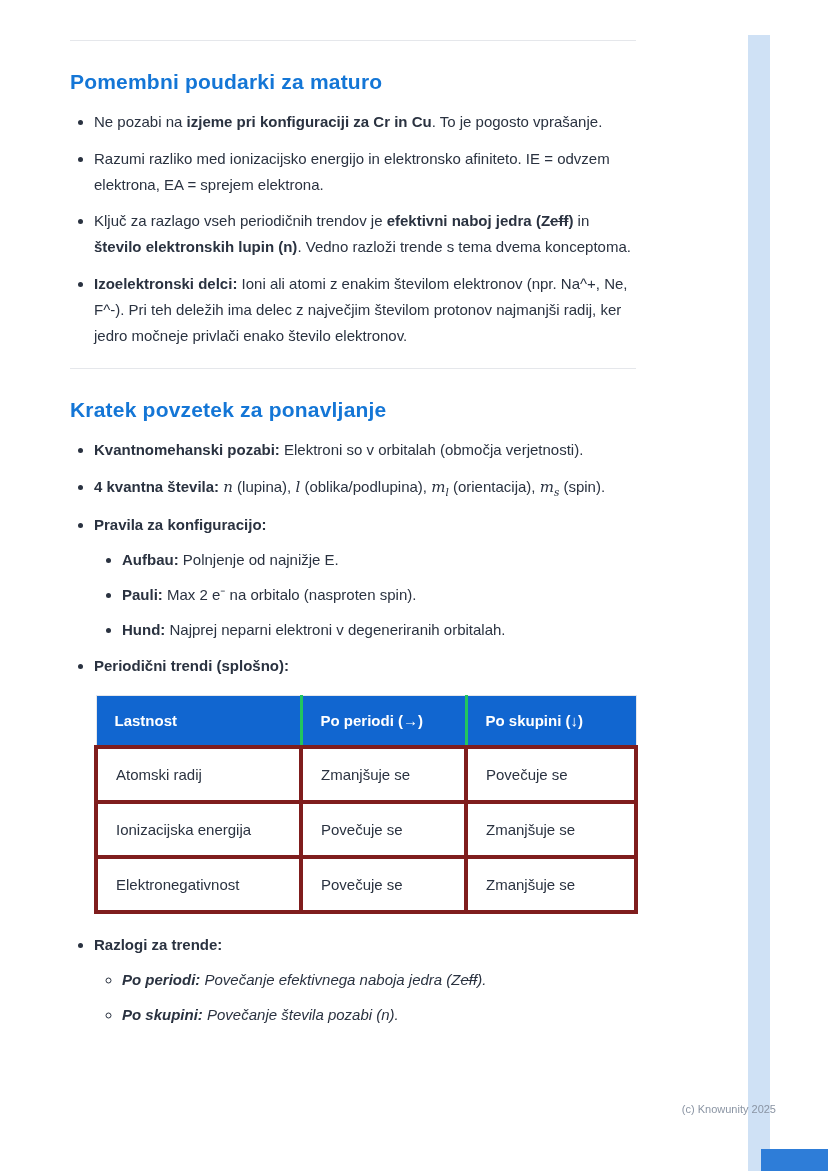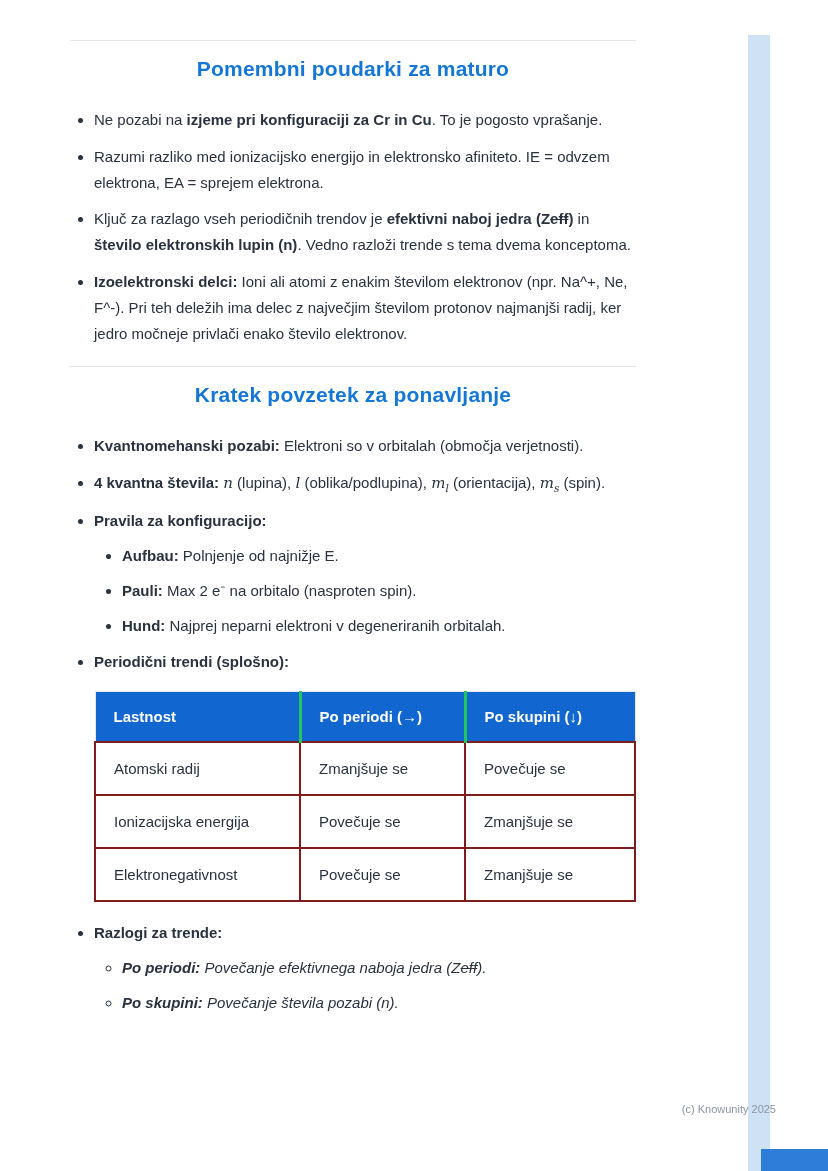--- a/index.html
+++ b/index.html
@@ -9,42 +9,42 @@
     position: relative; overflow: hidden;
     font-family: "Liberation Sans", sans-serif;
     color: #2a3240;
   }
   .content { position: absolute; left: 70px; top: 0; width: 566px; }
   .divider { height: 1px; background: #e5e7eb; }
   .divider.top { margin-top: 40px; }
   .divider.mid { margin-top: 20px; }
   h1.section-title {
     color: #1476d6; font-size: 21px; font-weight: 700;
-    margin-top: 16px; letter-spacing: 0.2px; text-align: center;
+    margin-top: 29px; letter-spacing: 0.2px;
   }
-  ul.bullets { margin-top: 26px; padding-left: 24px; list-style: disc; }
+  ul.bullets { margin-top: 15px; padding-left: 24px; list-style: disc; }
   ul.bullets.after { margin-top: 15px; }
   ul.bullets > li { font-size: 15px; line-height: 1.72; margin-bottom: 11px; }
   ul.sublist { margin-top: 9px; padding-left: 28px; }
   ul.sublist.disc { list-style: disc; }
   ul.sublist.circle { list-style: circle; font-style: italic; }
   ul.sublist li { font-size: 15px; line-height: 1.72; margin-bottom: 9px; }
   .b { font-weight: 700; }
   .strike { text-decoration: line-through; }
   .math { font-family: "DejaVu Serif", serif; font-style: italic; }
   sub { font-size: 0.7em; }
   table.trends { border-collapse: collapse; margin: 16px 0 18px 24px; width: 540px; table-layout: fixed; }
   .trends th {
     background: #1166d0; color: #ffffff; text-align: left;
     font-size: 15px; font-weight: 700; padding: 16px 18px;
   }
   .trends th:not(:first-child) { border-left: 3px solid #22c55e; }
   .trends td {
     font-size: 15px; padding: 17px 18px;
-    border: 2px solid #7f1d1d; background: #ffffff;
+    border: 4px solid #7f1d1d; background: #ffffff;
   }
   .trends { border: 1px solid #e5e7eb; }
   .footer-credit {
     position: absolute; right: 52px; bottom: 56px;
     font-size: 11px; color: #8a94a3;
   }
   .scroll-strip {
     position: absolute; right: 58px; top: 35px;
     width: 22px; height: 1136px; background: #cfe1f5;
   }

